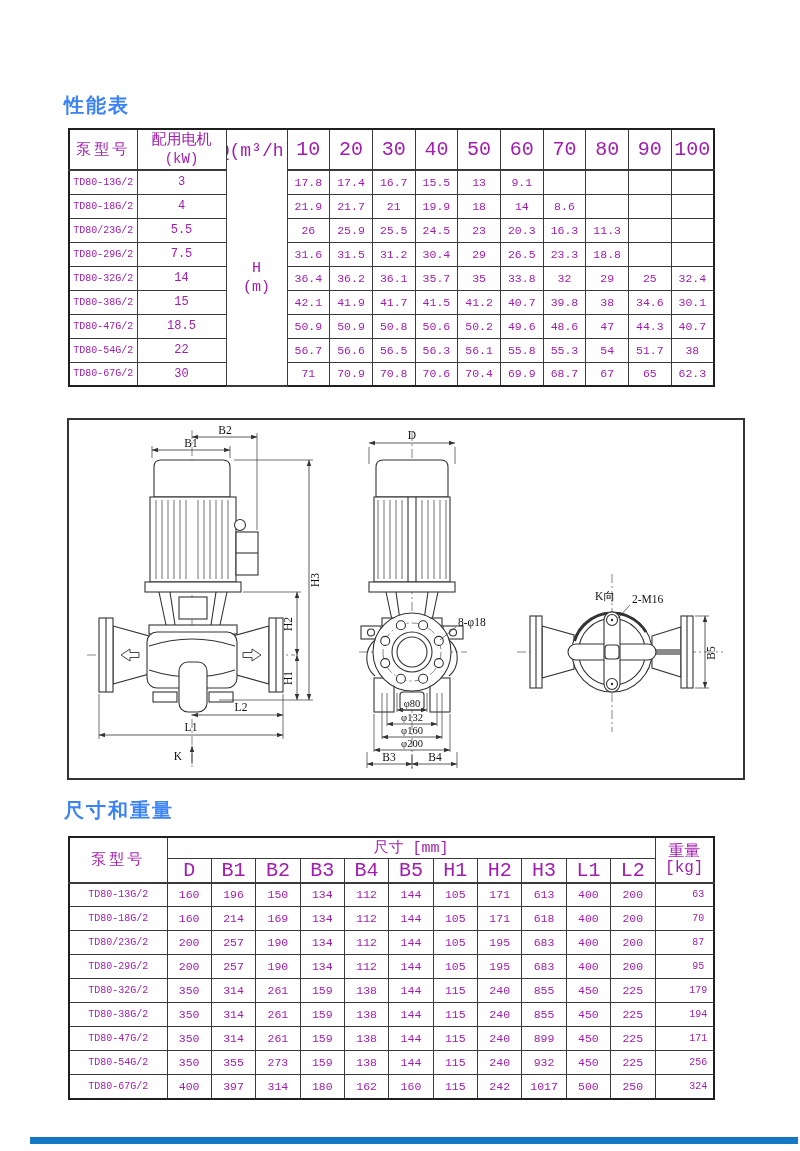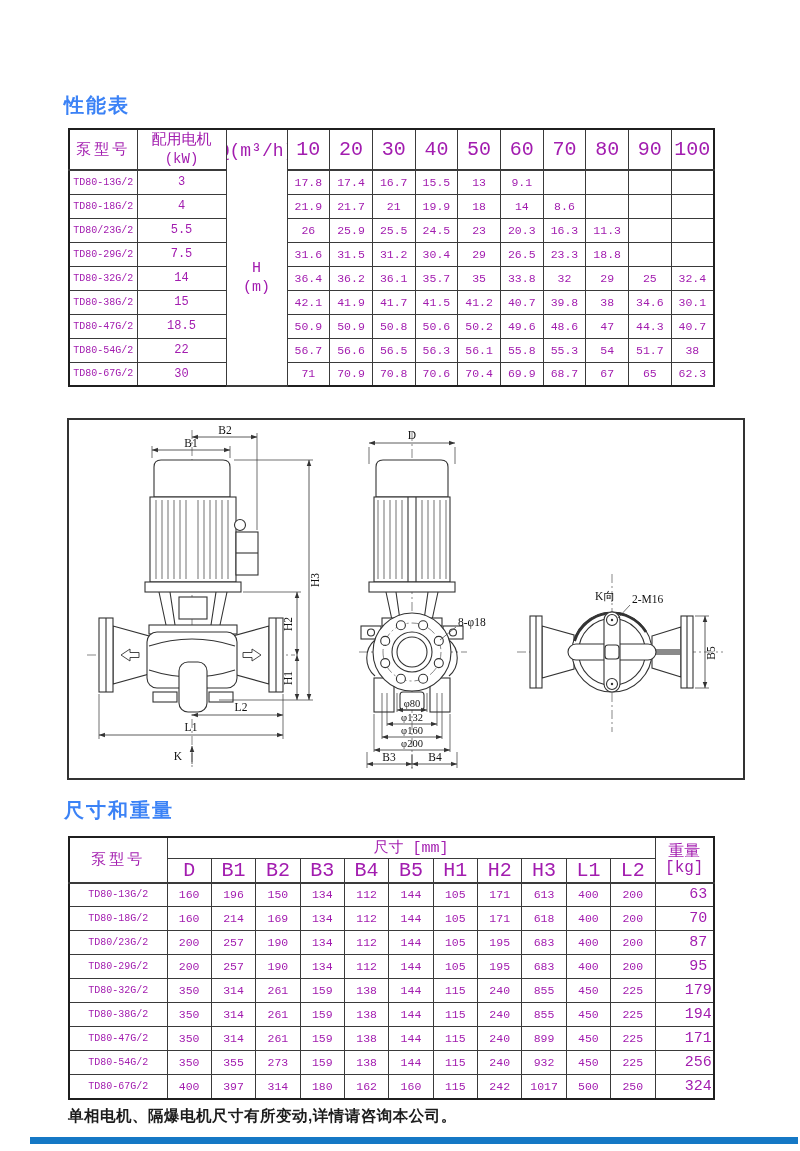--- a/index.html
+++ b/index.html
@@ -41,21 +41,21 @@
         justify-content:center;font-size:18px;}
   .hmid{position:absolute;top:41px;left:0;right:0;bottom:0;display:flex;flex-direction:column;
         align-items:center;justify-content:center;font-size:15px;line-height:19px;}
 
   .t2 tr.hdr2a{height:21px;}
   .t2 tr.hdr2b{height:21px;}
   .t2 tr.hdr2b td{border-bottom-width:2px;}
   .t2 tr.first td{border-top-width:2px;}
   .t2 tr.data{height:24px;}
   .wt{font-size:16px;line-height:16px;margin-left:39px;}
-  td.weight{font-size:15px;padding-left:28px;}
+  td.weight{font-size:10px;padding-left:28px;}
 
   
   .frame{position:absolute;left:67px;top:418px;width:674px;height:358px;border:2px solid #333;background:#fff;}
   .frame svg{display:block;}
   .cl{stroke:#555;stroke-width:0.7;stroke-dasharray:9 3 2 3;fill:none;}
   .ext{stroke:#333;stroke-width:0.7;fill:none;}
   .dim{stroke:#333;stroke-width:0.8;fill:none;}
 
   .footer-note{position:absolute;left:68px;top:1106px;font-size:15.5px;font-weight:bold;
         letter-spacing:0.5px;color:#1c1c1c;}
@@ -540,15 +540,14 @@
           <td class="val">115</td>
           <td class="val">242</td>
           <td class="val">1017</td>
           <td class="val">500</td>
           <td class="val">250</td>
           <td class="weight">324</td>
         </tr>
       </tbody>
   </table>
 
-  <div class="footer-note">单相电机、隔爆电机尺寸有所变动,详情请咨询本公司。</div>
   <div class="bottom-bar"></div>
 </div>
 
 </body></html>

